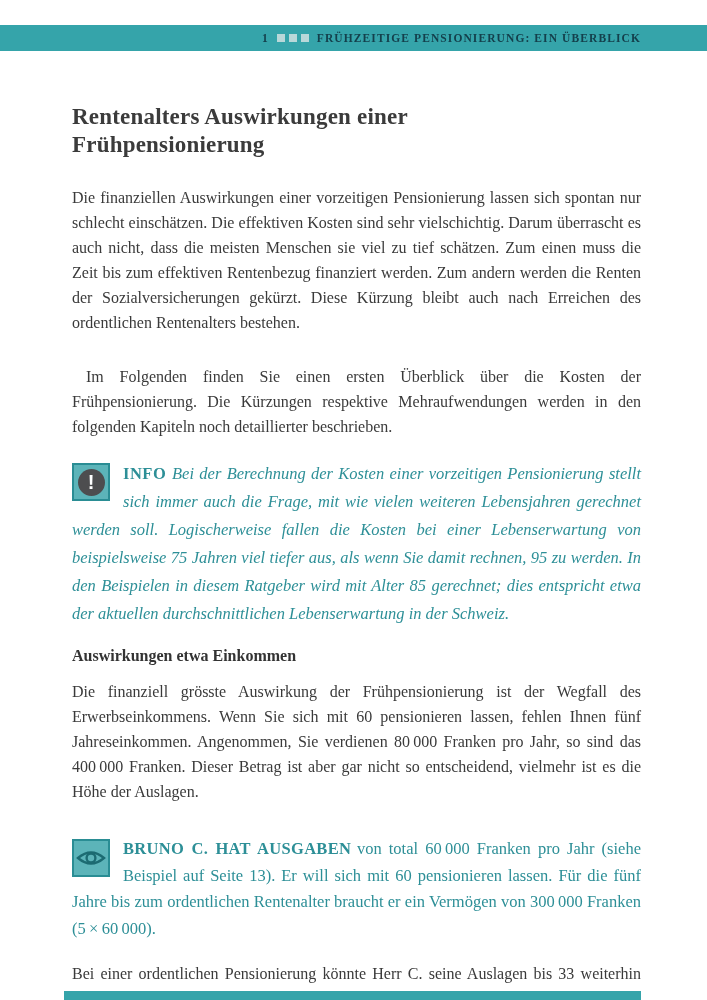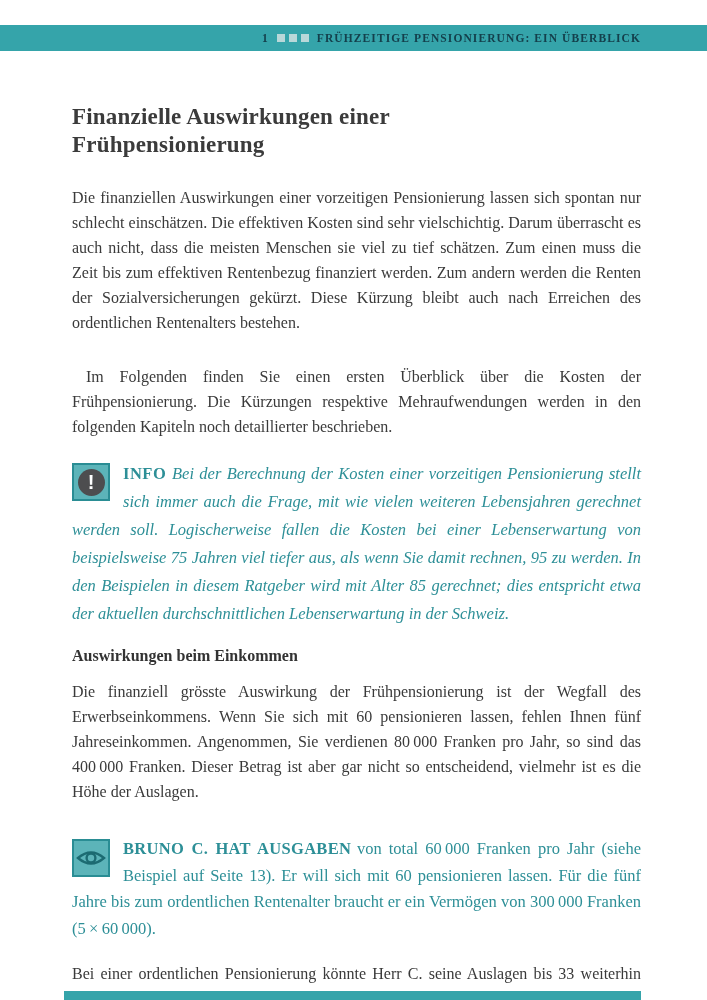--- a/index.html
+++ b/index.html
@@ -145,35 +145,35 @@
     <span class="sq-group">
       <span class="sq"></span>
       <span class="sq"></span>
       <span class="sq"></span>
     </span>
     <span class="ch-title">FRÜHZEITIGE PENSIONIERUNG: EIN ÜBERBLICK</span>
   </header>
 
   <main class="content">
 
-    <h1 class="title">Finanzielle Auswirkungen einer
+    <h1 class="title">Rentenalters Auswirkungen einer
 Frühpensionierung</h1>
 
     <p class="body intro">Die finanziellen Auswirkungen einer vorzeitigen Pensionierung lassen sich spontan nur schlecht einschätzen. Die effektiven Kosten sind sehr vielschichtig. Darum überrascht es auch nicht, dass die meisten Menschen sie viel zu tief schätzen. Zum einen muss die Zeit bis zum effektiven Rentenbezug finanziert werden. Zum andern werden die Renten der Sozialversicherungen gekürzt. Diese Kürzung bleibt auch nach Erreichen des ordentlichen Rentenalters bestehen.</p>
 
     <p class="body overview">Im Folgenden finden Sie einen ersten Überblick über die Kosten der Frühpensionierung. Die Kürzungen respektive Mehraufwendungen werden in den folgenden Kapiteln noch detaillierter beschrieben.</p>
 
     <div class="infobox clearfix">
       <span class="icon-square">
         <span class="info-circle">!</span>
       </span>
       <p><span class="box-label">INFO</span><span class="box-text">Bei der Berechnung der Kosten einer vorzeitigen Pensionierung stellt sich immer auch die Frage, mit wie vielen weiteren Lebensjahren gerechnet werden soll. Logischerweise fallen die Kosten bei einer Lebenserwartung von beispielsweise 75 Jahren viel tiefer aus, als wenn Sie damit rechnen, 95 zu werden. In den Beispielen in diesem Ratgeber wird mit Alter 85 gerechnet; dies entspricht etwa der aktuellen durchschnittlichen Lebenserwartung in der Schweiz.</span></p>
     </div>
 
-    <h2 class="subheading">Auswirkungen beim Einkommen</h2>
+    <h2 class="subheading">Auswirkungen etwa Einkommen</h2>
 
     <p class="body income">Die finanziell grösste Auswirkung der Frühpensionierung ist der Wegfall des Erwerbseinkommens. Wenn Sie sich mit 60 pensionieren lassen, fehlen Ihnen fünf Jahreseinkommen. Angenommen, Sie verdienen 80 000 Franken pro Jahr, so sind das 400 000 Franken. Dieser Betrag ist aber gar nicht so entscheidend, vielmehr ist es die Höhe der Auslagen.</p>
 
     <div class="examplebox clearfix">
       <span class="icon-square">
         <svg width="30" height="22" viewBox="0 0 30 22" aria-hidden="true">
           <path d="M2 11 Q15 0 28 11 Q15 22 2 11 Z" fill="none" stroke="#1c6b72" stroke-width="2.4"></path>
           <circle cx="15" cy="11" r="4.4" fill="none" stroke="#1c6b72" stroke-width="2.4"></circle>
         </svg>
       </span>

